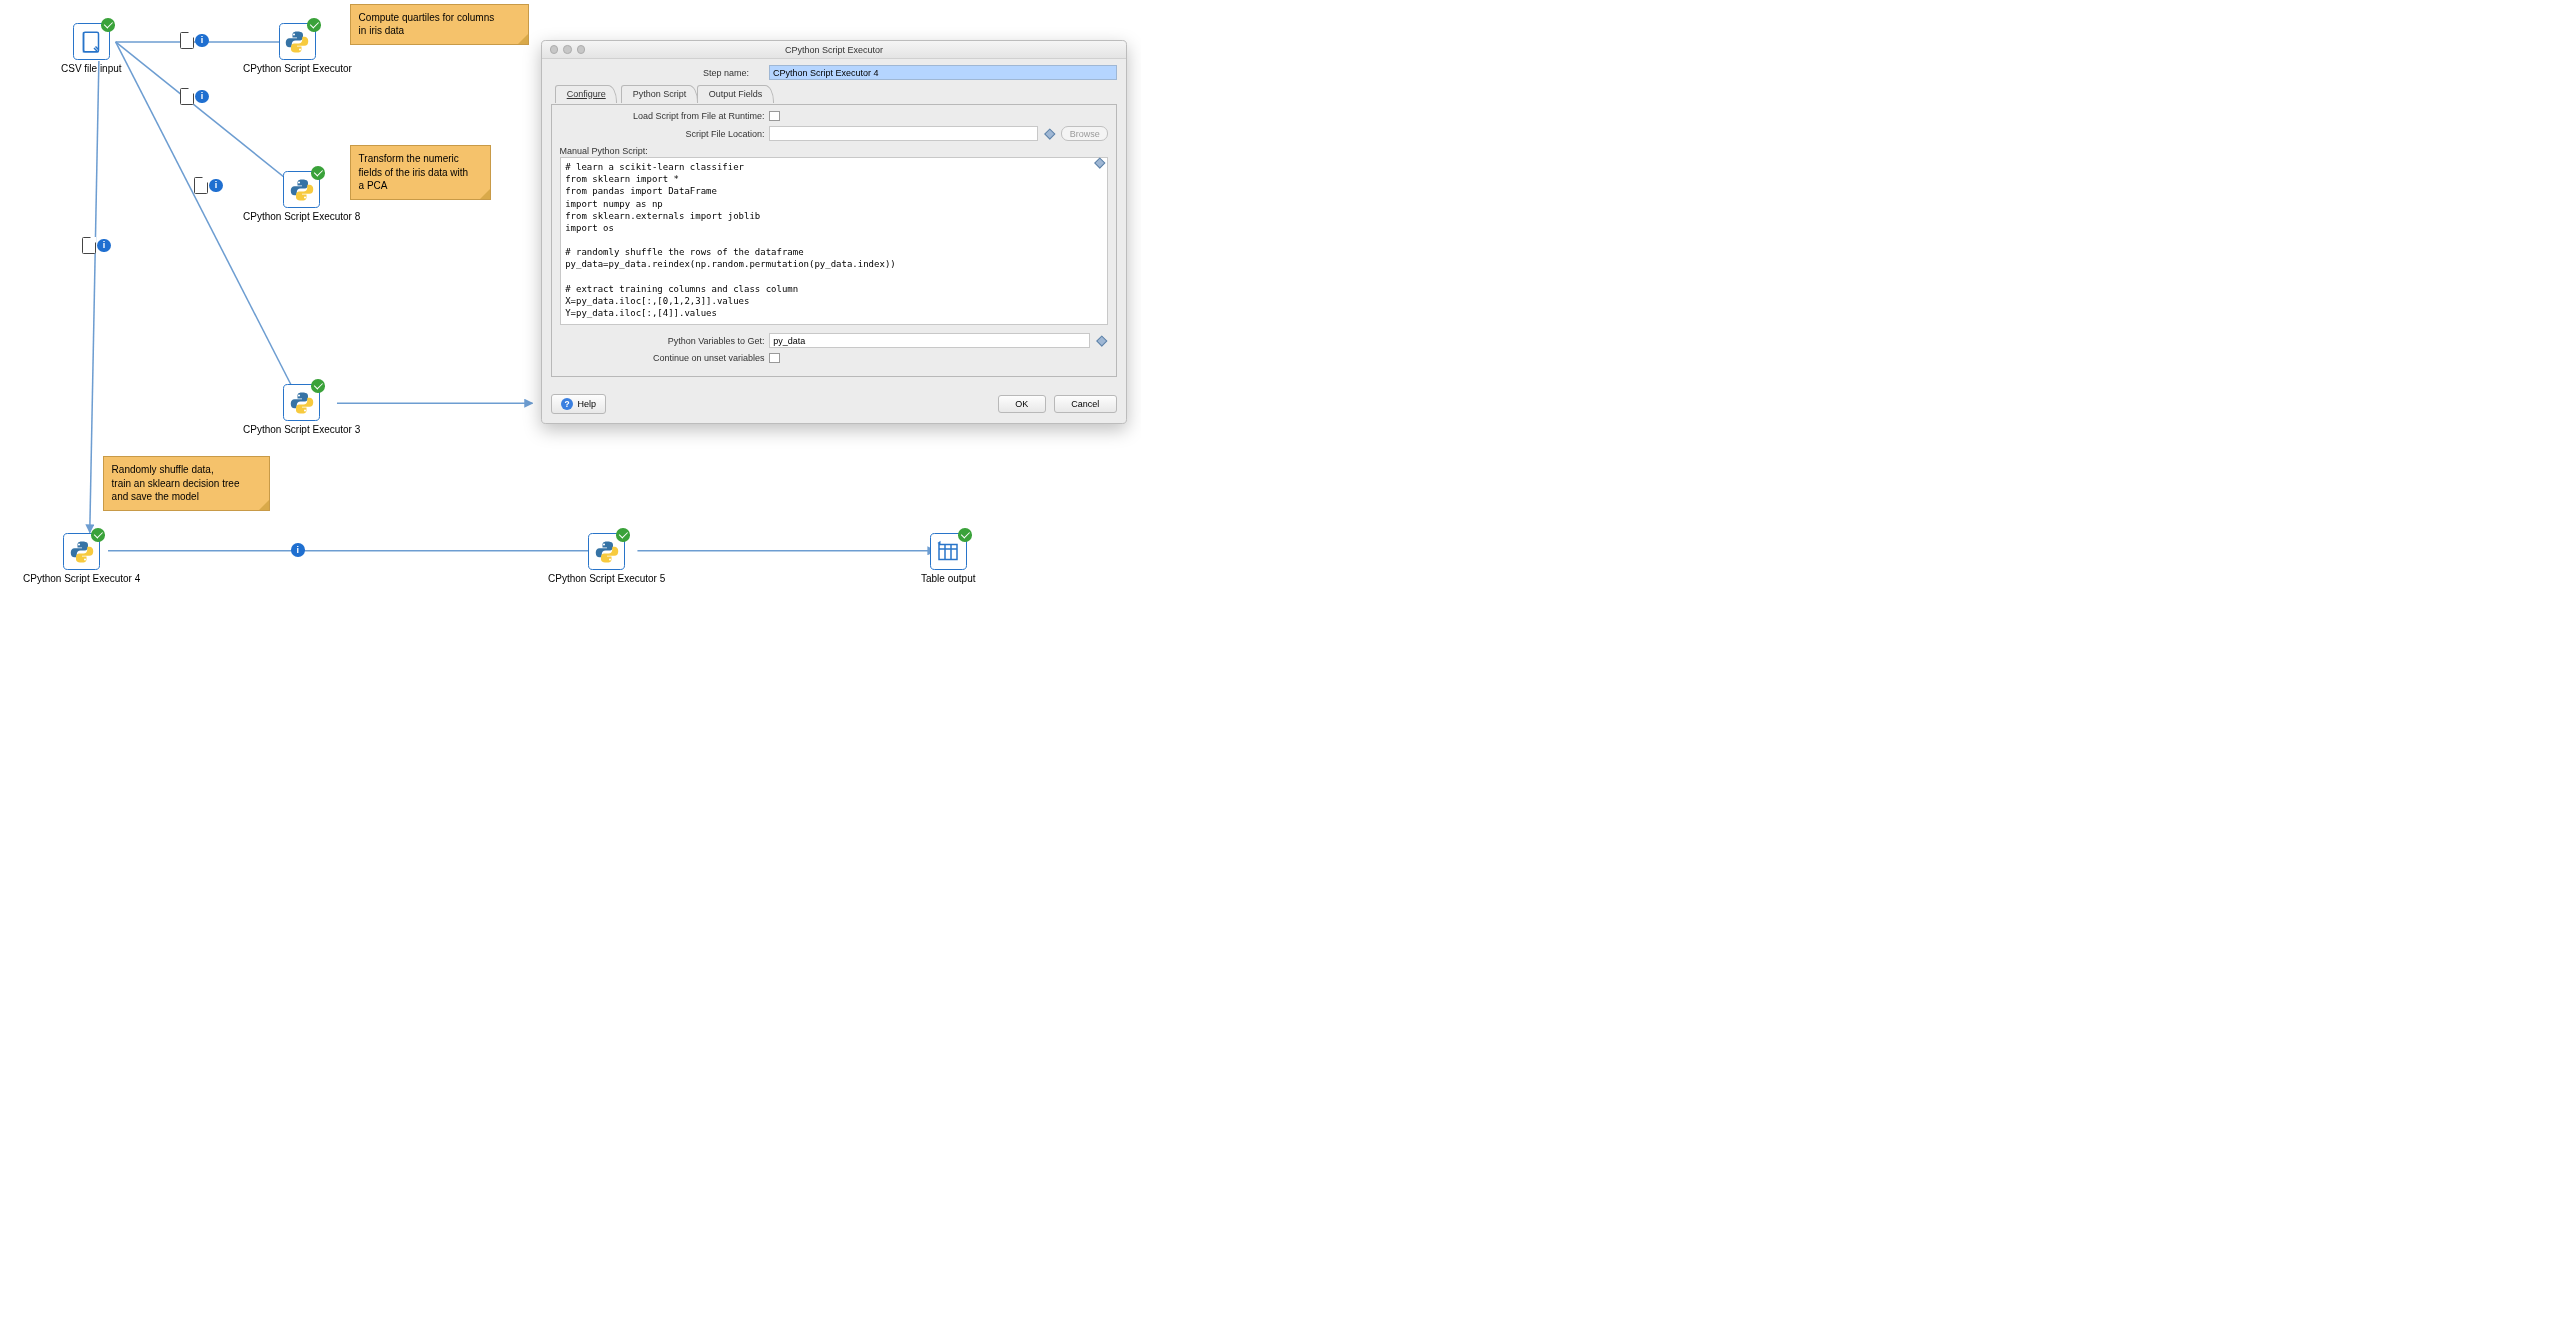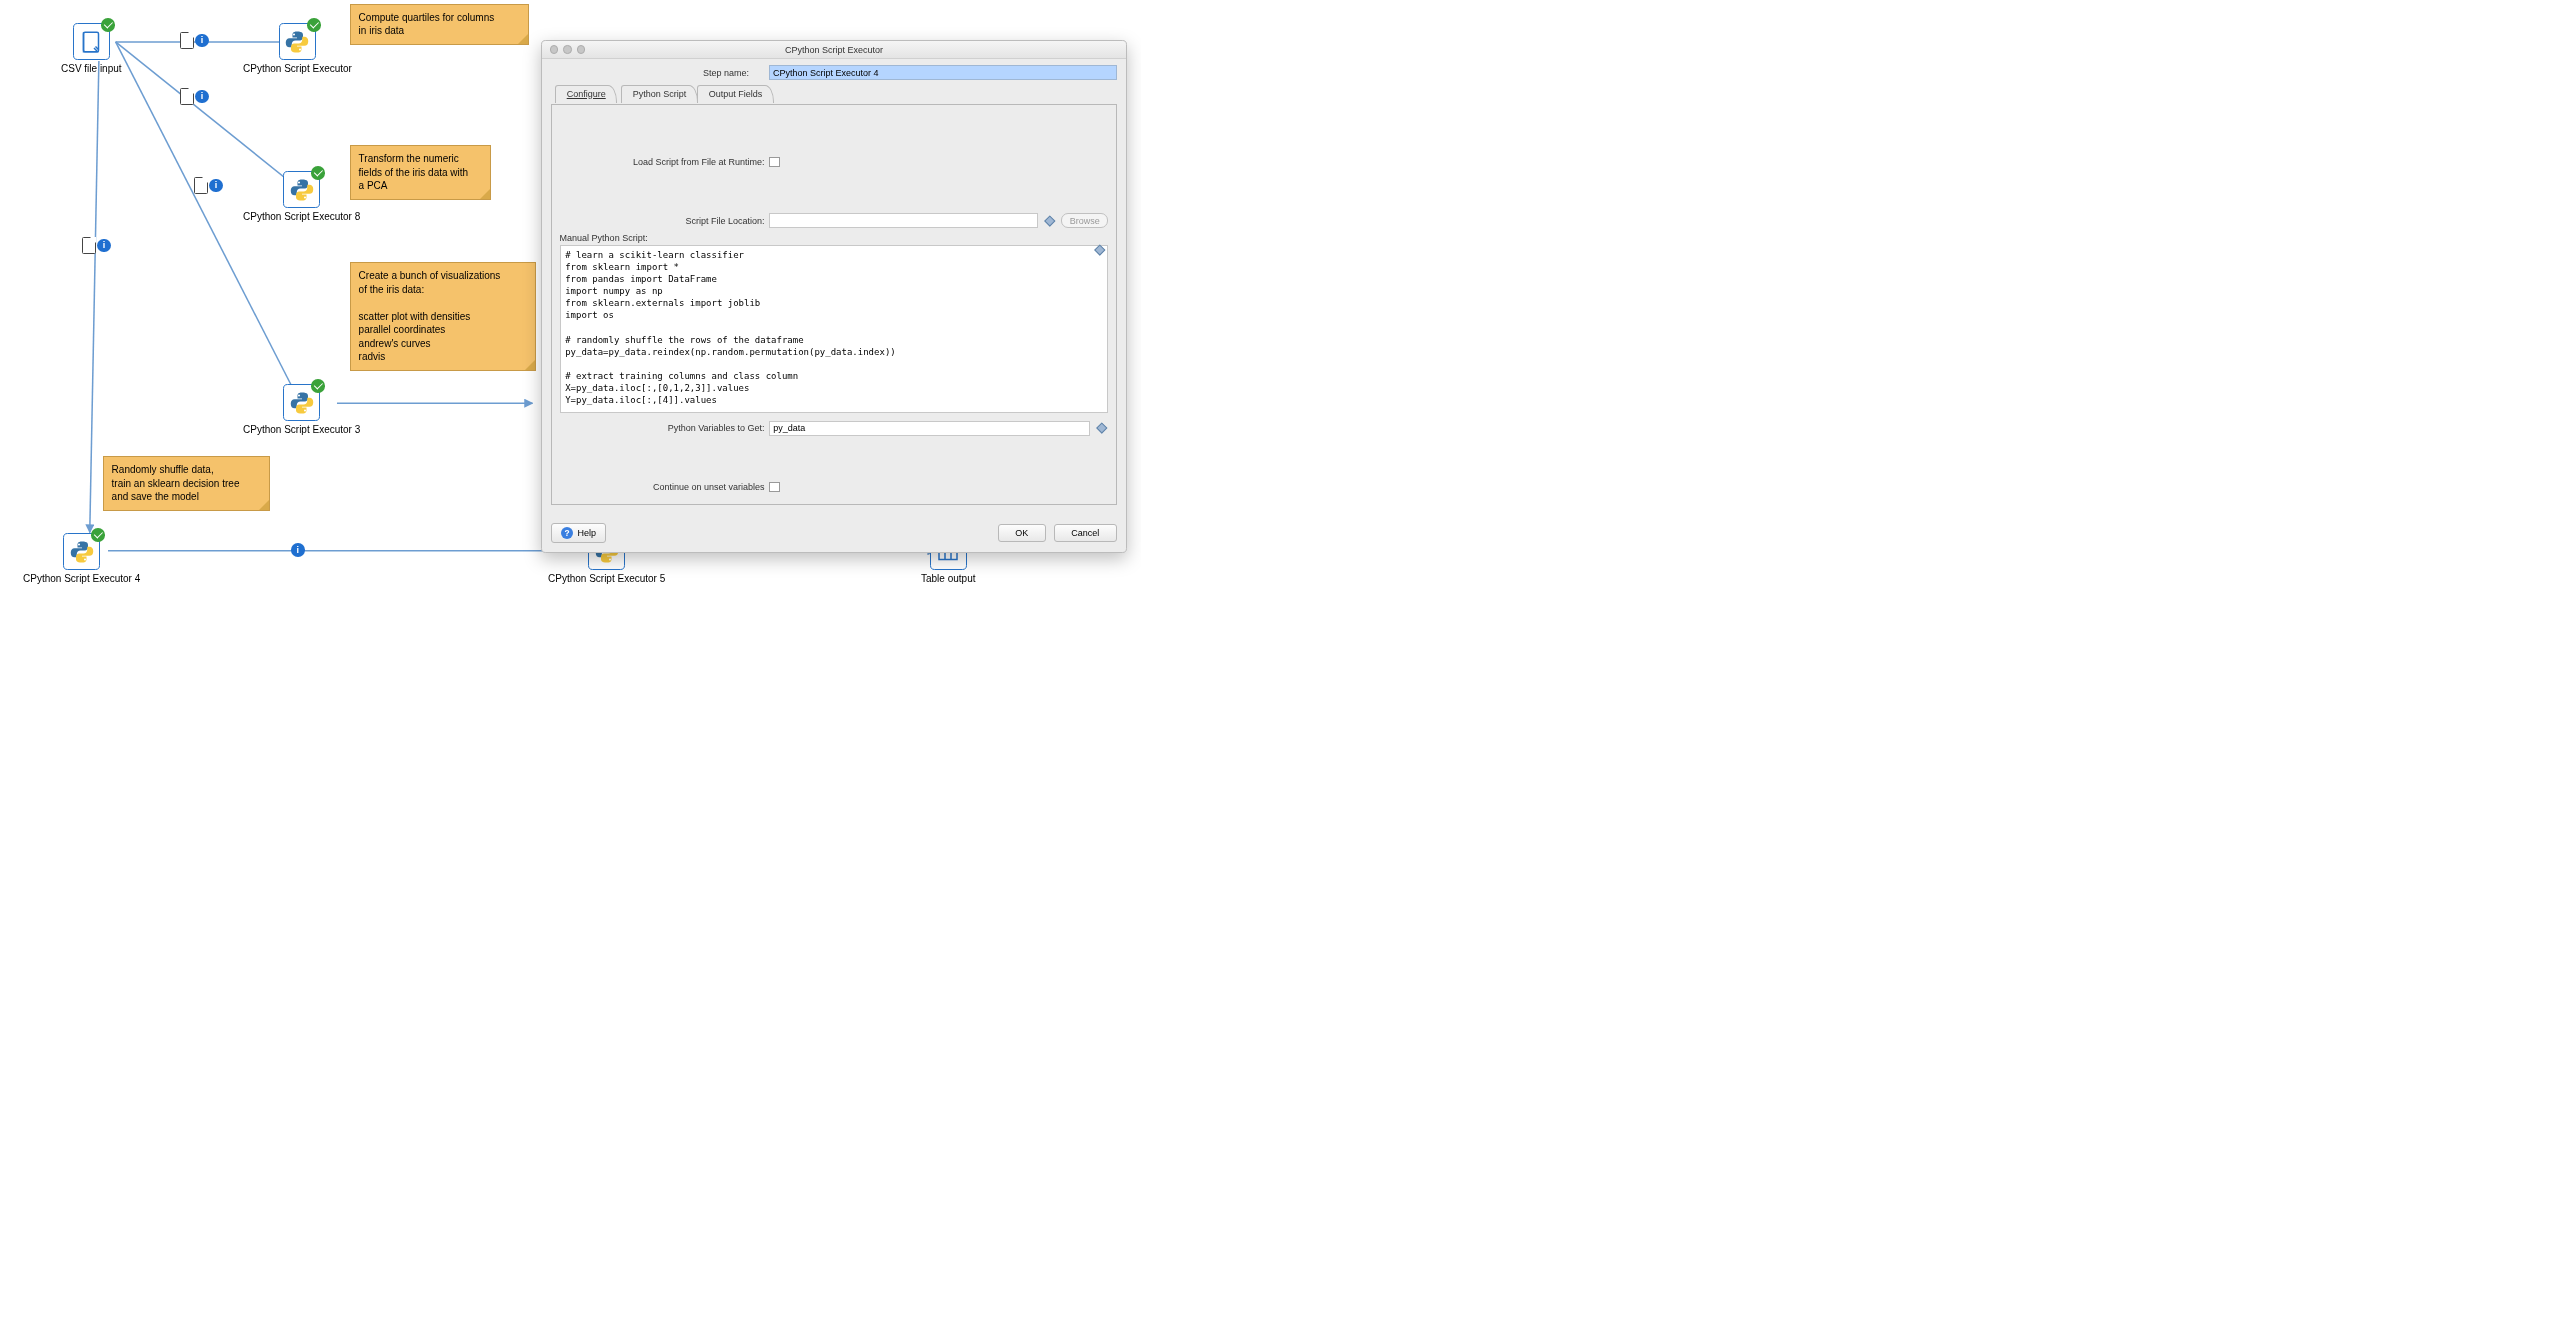--- a/index.html
+++ b/index.html
@@ -152,21 +152,21 @@
   .tab.t2{left:70px; z-index:3; background:#ececec;text-align:center; }
   .tab.t3{left:146px; z-index:1;}
   .tab.active{ z-index:5; background:#ececec; }
   .tab-panel {
     border:0.8px solid #b8b8b8;
     background:#ececec;
     padding:6px 7.6px 7.6px;
     position:relative;
     top:-0.8px;
   }
-  .panel-row { display:flex; align-items:center; margin-bottom:4.6px; gap:4.6px;margin-top:46px;}
+  .panel-row { display:flex; align-items:center; margin-bottom:4.6px; gap:4.6px;}
   .panel-row label { width:205px; text-align:right; font-size:9px; color:#333;}
   .panel-row input[type=text]{ flex:1; height:15px; border:0.8px solid #c8c8c8; background:#fff; padding:0 3px; font-size:9px;}
   .panel-row .chk { width:10.7px; height:10.7px; border:0.8px solid #999; background:#fff;}
   .browse-btn {
     padding:1.5px 7.6px; border:0.8px solid #c0c0c0; background:#f4f4f4; border-radius:7px; color:#9a9a9a; font-size:9px;
   }
   .diamond {
     width:7.6px;height:7.6px; transform:rotate(45deg); background:#9fb7d4; border:0.8px solid #5f83a8; display:inline-block; margin:0 3px;
     cursor:pointer;
   }
@@ -325,27 +325,20 @@
       <span class="badge-ok"></span>
     </div>
     <div class="node-label">Table output</div>
   </div>
 
   <div class="sticky" style="left:350px; top:3.8px; width:179px;"><span style="white-space:pre-line;">Compute quartiles for columns
 in iris data</span></div>
   <div class="sticky" style="left:350px; top:145px; width:141px;"><span style="white-space:pre-line;">Transform the numeric
 fields of the iris data with
 a PCA</span></div>
-  <div class="sticky" style="left:350px; top:262px; width:186px;"><span style="white-space:pre-line;">Create a bunch of visualizations
-of the iris data:
-
-scatter plot with densities
-parallel coordinates
-andrew's curves
-radvis</span></div>
   <div class="sticky" style="left:103px; top:456px; width:167px;"><span style="white-space:pre-line;">Randomly shuffle data,
 train an sklearn decision tree
 and save the model</span></div>
 
 </div>
 
 <div class="dialog">
   <div class="titlebar">
     <div class="traffic">
       <span></span>

